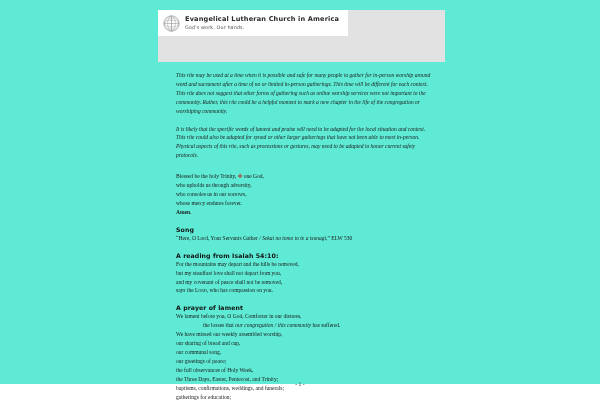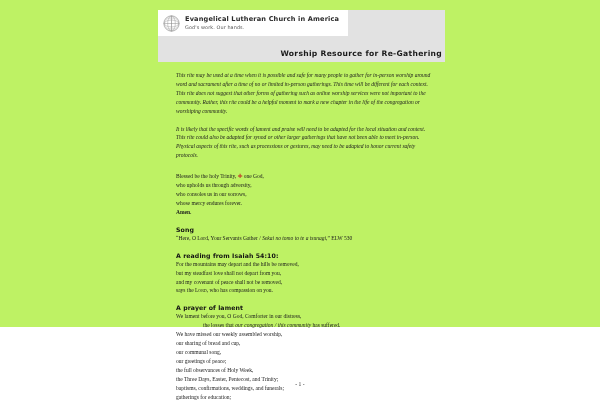--- a/index.html
+++ b/index.html
@@ -10,22 +10,22 @@
     width: 600px;
     height: 400px;
     background: #ffffff;
     font-family: "Liberation Serif", serif;
     overflow: hidden;
   }
 
   #page {
     position: relative;
     width: 600px;
-    height: 327px;
-    background: #bef264;
+    height: 384px;
+    background: #5eead4;
   }
 
   
   .header-band {
     position: absolute;
     left: 158px;
     top: 10px;
     width: 287px;
     height: 52px;
     background: #e2e2e2;
@@ -180,21 +180,20 @@
         <ellipse cx="20" cy="20" rx="17" ry="14" fill="none" stroke="#b0b0b0" stroke-width="0.9"></ellipse>
         <path d="M12 7 Q20 12 28 7" fill="none" stroke="#b5b5b5" stroke-width="0.9"></path>
         <path d="M12 33 Q20 28 28 33" fill="none" stroke="#b5b5b5" stroke-width="0.9"></path>
       </svg>
       <div class="logo-text">
         <div class="logo-title">Evangelical Lutheran Church in America</div>
         <div class="logo-tagline">God's work. Our hands.</div>
       </div>
     </div>
 
-    <div class="doc-title">Worship Resource for Re-Gathering</div>
   </div>
 
   <div class="content">
 
     <p class="rubric">This rite may be used at a time when it is possible and safe for many people to gather for in-person worship around word and sacrament after a time of no or limited in-person gatherings. This time will be different for each context. This rite does not suggest that other forms of gathering such as online worship services were not important to the community. Rather, this rite could be a helpful moment to mark a new chapter in the life of the congregation or worshiping community.</p>
     <p class="rubric">It is likely that the specific words of lament and praise will need to be adapted for the local situation and context. This rite could also be adapted for synod or other larger gatherings that have not been able to meet in-person. Physical aspects of this rite, such as processions or gestures, may need to be adapted to honor current safety protocols.</p>
 
     <div class="blessing">
       <p class="line"><span>Blessed be the holy Trinity, </span><span class="cross">✛</span><span> one God,</span></p>
       <p class="line">who upholds us through adversity,</p>

